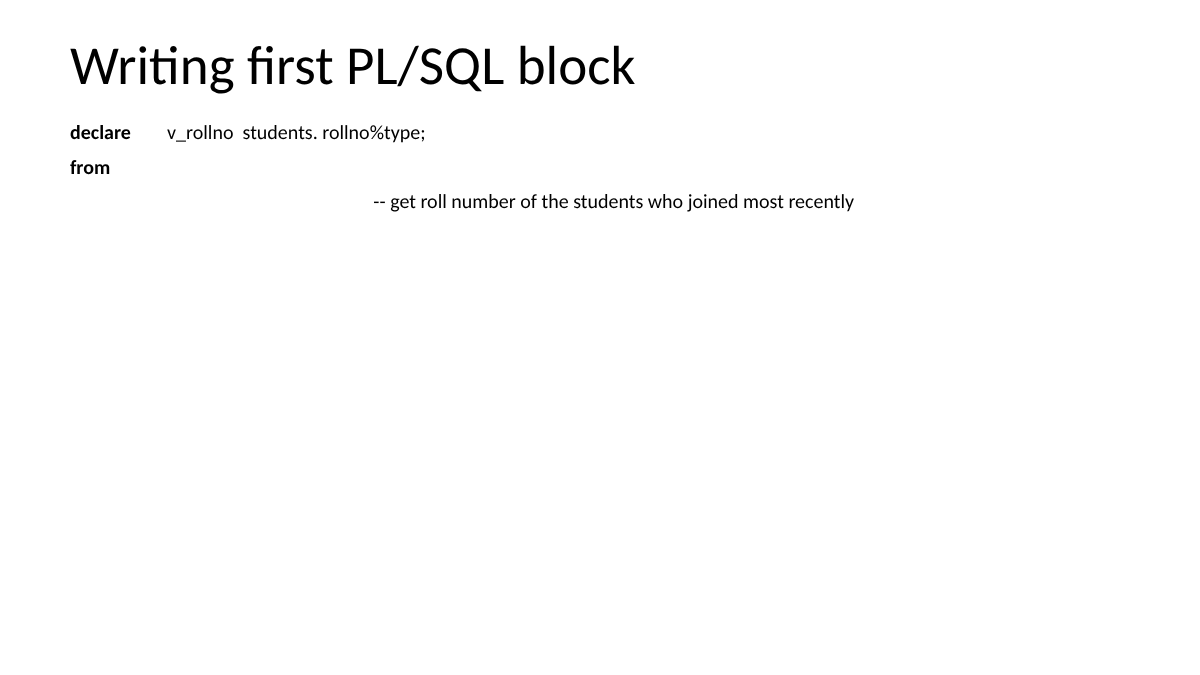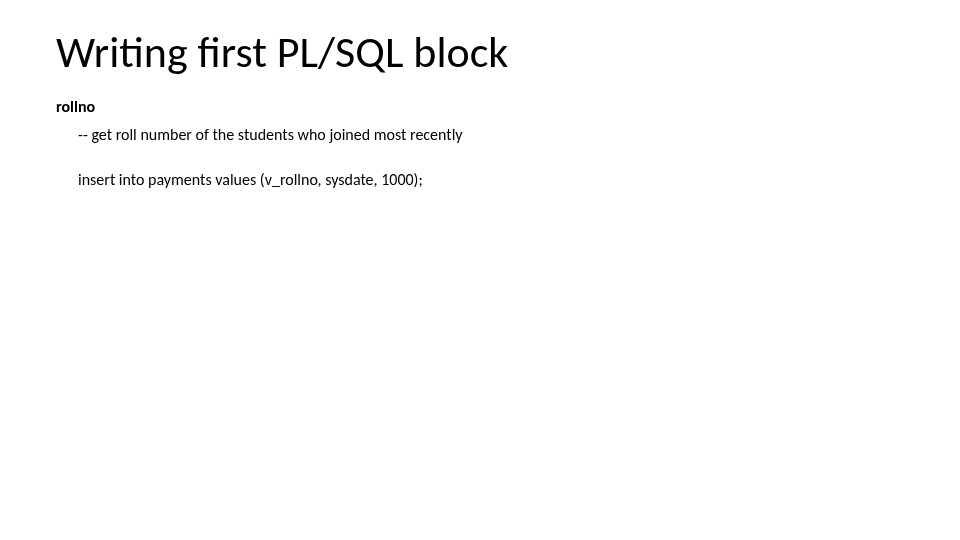--- a/index.html
+++ b/index.html
@@ -25,30 +25,30 @@
     line-height: 1.1;
   }
   .body {
     font-size: 16px;
     line-height: 1.15;
   }
   .line {
     margin: 0 0 9px 0;
     white-space: pre;
   }
-  .indent1 { padding-left: 22px; }
+  .indent1 { padding-left: 22px; text-align: center; }
   .gap { height: 18px; }
   .bold { font-weight: 700; }
 </style>
 </head>
 <body>
 
 <div class="slide">
   <h1 class="title">Writing first PL/SQL block</h1>
 
   <div class="body">
-    <p class="line bold">rollno</p>
+    <p class="line"><span class="bold">declare</span><span>        v_rollno  students. rollno%type;</span></p>
+    <p class="line bold">from</p>
     <p class="line indent1">-- get roll number of the students who joined most recently</p>
     <div class="gap"></div>
-    <p class="line indent1">insert into payments values (v_rollno, sysdate, 1000);</p>
     <div class="gap"></div>
   </div>
 </div>
 
 </body></html>

